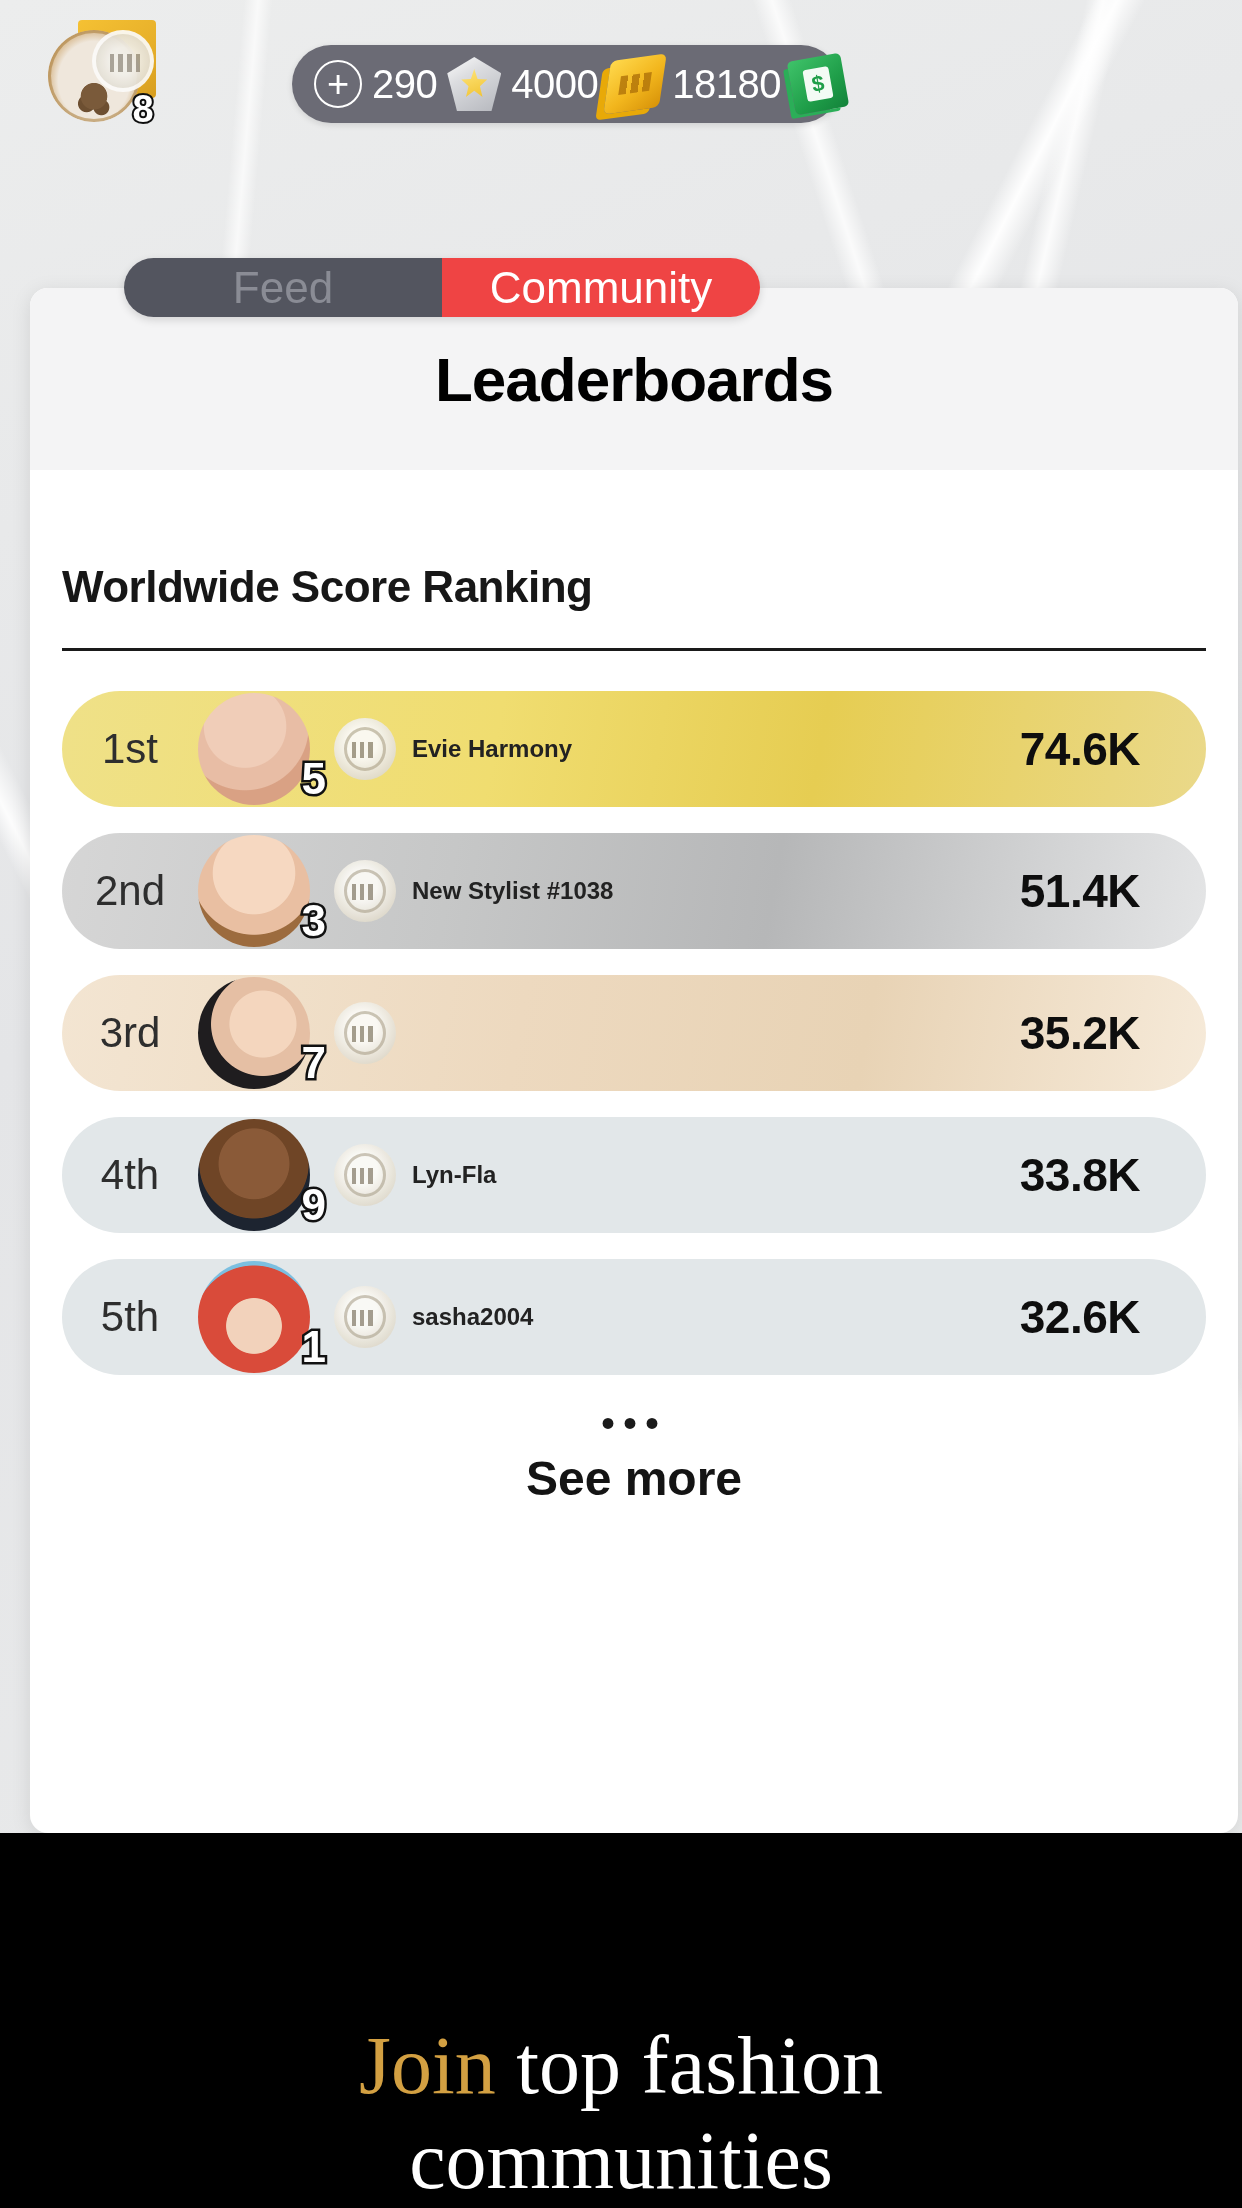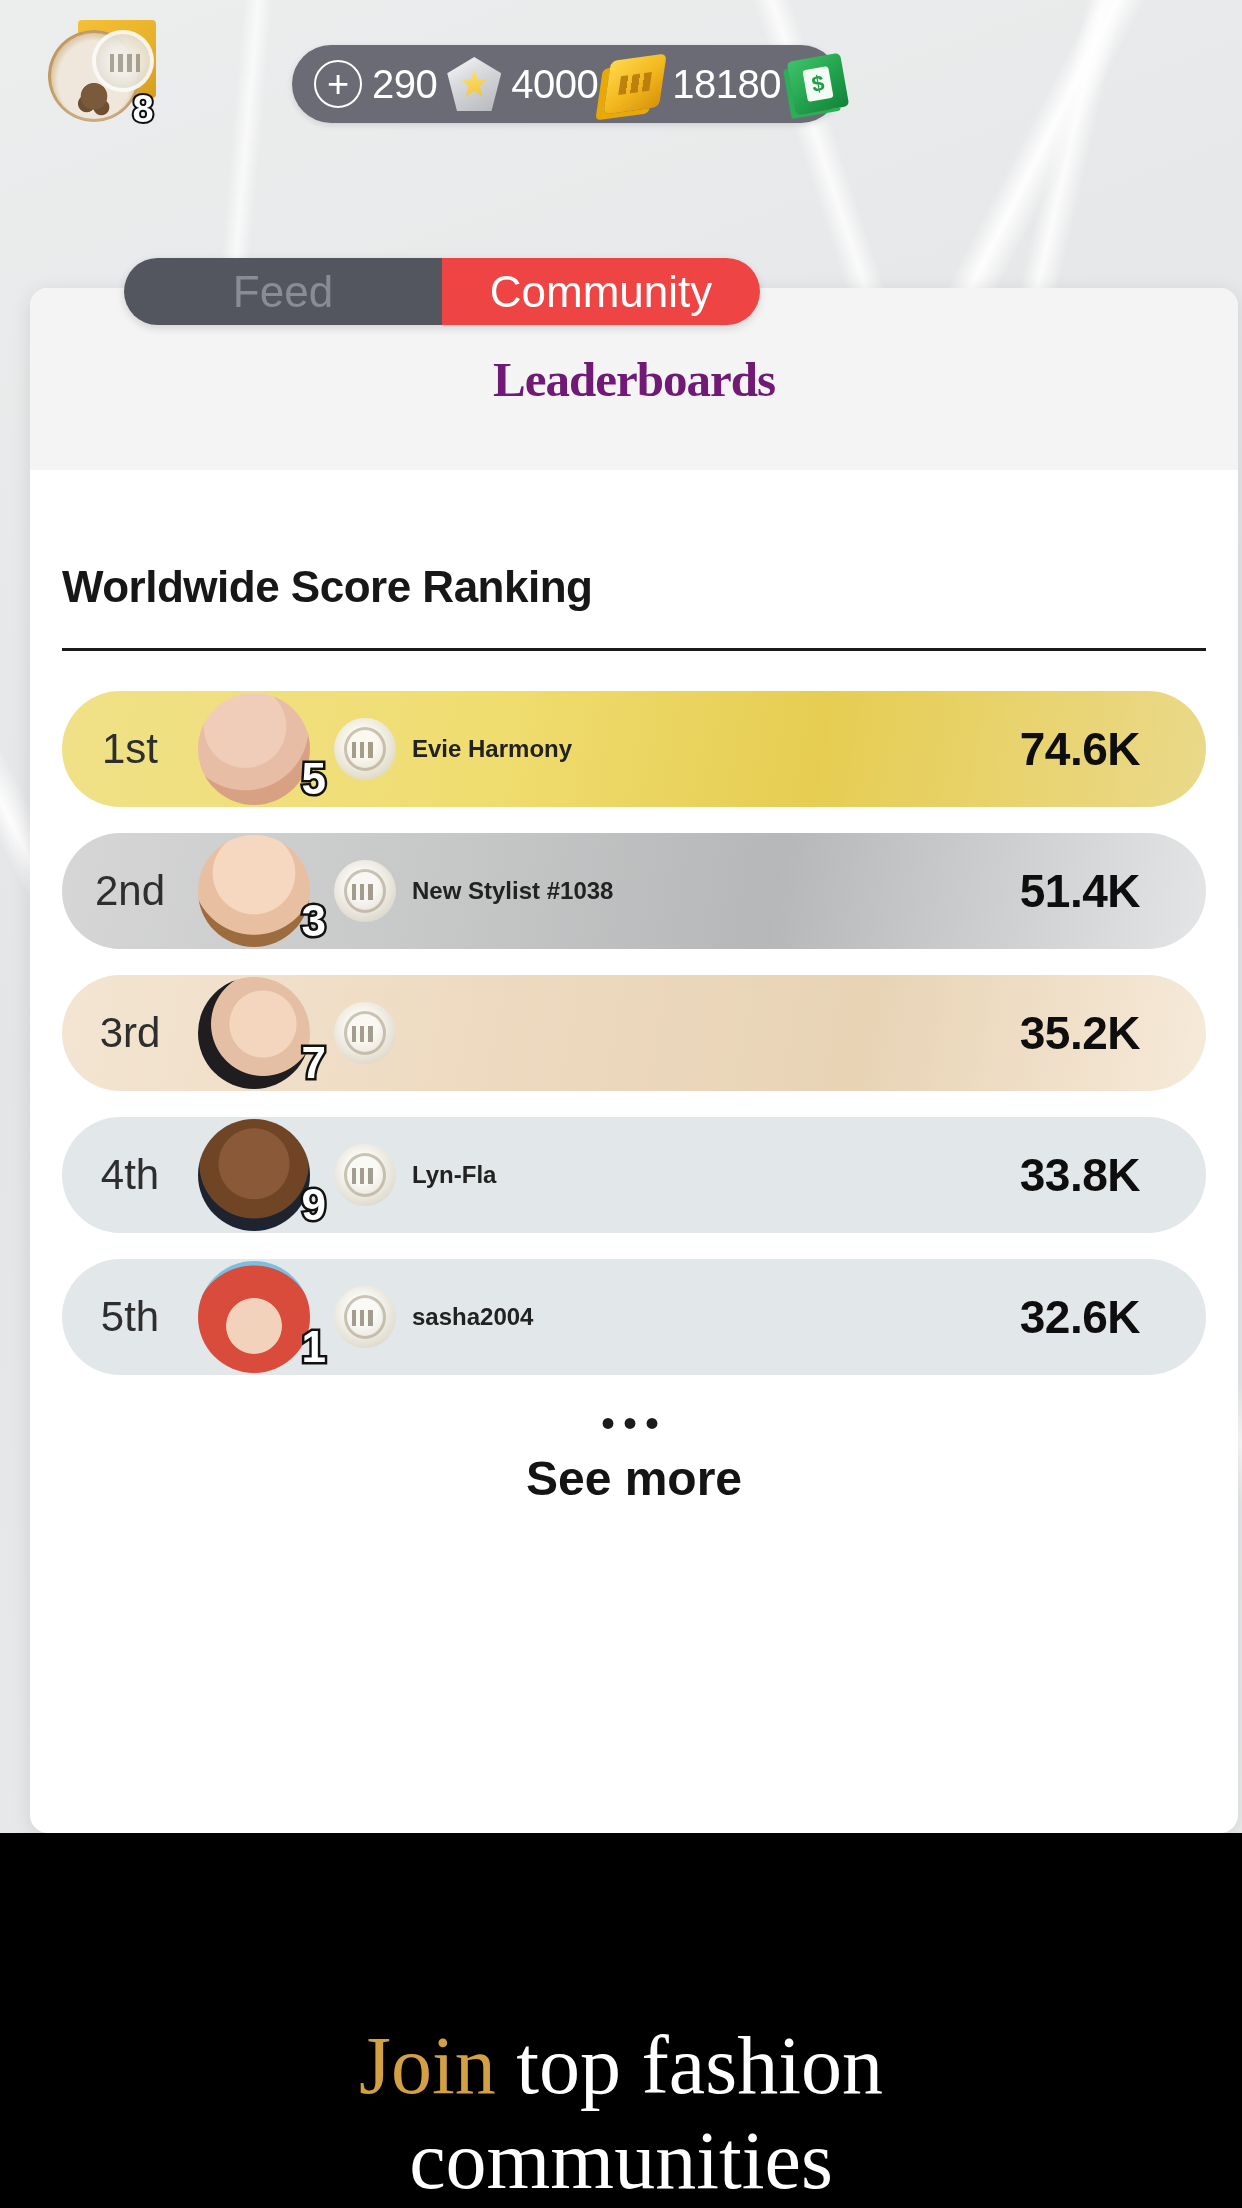--- a/index.html
+++ b/index.html
@@ -109,41 +109,41 @@
   }
   .ico-cash::after{
     content:"$"; position:absolute; left:50%; top:50%;
     transform:translate(-50%,-50%);
     width:26px; height:32px; background:#f3fbf5; border-radius:3px;
     color:#1f9e49; font:700 22px/32px "Liberation Sans",sans-serif; text-align:center;
   }
 
   
   .tabs {
-    position:absolute; left:124px; top:258px; width:636px; height:67px;
+    position:absolute; left:124px; top:258px; width:636px; height:59px;
     border-radius:42px; overflow:hidden; display:flex; z-index:5;
     box-shadow:0 3px 8px rgba(0,0,0,.14);
   }
   .tab { flex:1; display:flex; align-items:center; justify-content:center;
          font-size:44px; font-weight:400; }
   .tab-inactive { background:#53555f; color:#8a8c95; }
   .tab-active   { background:#ef4444; color:#ffffff; font-weight:400;text-align:right; }
 
   
   .card {
     position:absolute; left:30px; top:288px; width:1208px; height:1545px;
     background:#fff; border-radius:18px; z-index:3;
     box-shadow:0 4px 20px rgba(0,0,0,.10);
     overflow:hidden;
   }
   .card-head {
     height:182px; background:#f4f4f5;
     display:flex; align-items:center; justify-content:center;
   }
-  .card-head h1 { font-size:49px; font-weight:700; color:#701a75; letter-spacing:-1px;font-family:Liberation Serif, serif; }
+  .card-head h1 { font-size:62px; font-weight:700; color:#000000; letter-spacing:-1px; }
 
   .section {
     padding:92px 32px 0 32px;
   }
   .section h2 { font-size:44px; font-weight:700; color:#171717; letter-spacing:-.5px; }
   .rule { margin-top:36px; height:3px; background:#1a1a1a; }
 
   .rows { margin-top:40px; display:flex; flex-direction:column; gap:26px; }
 
   .row {

